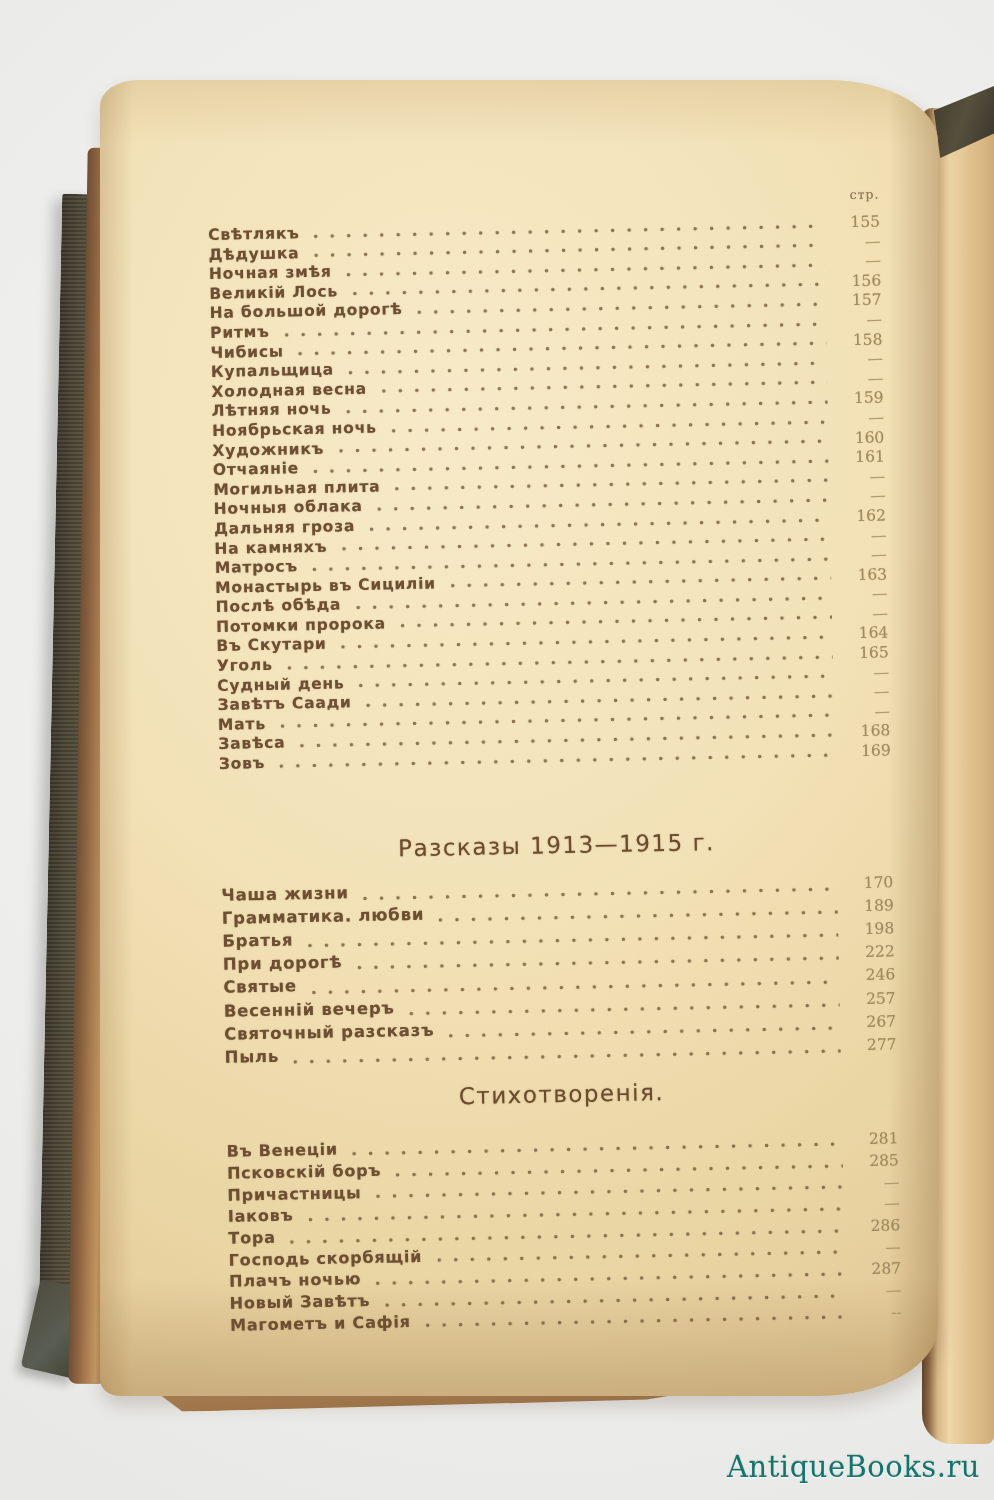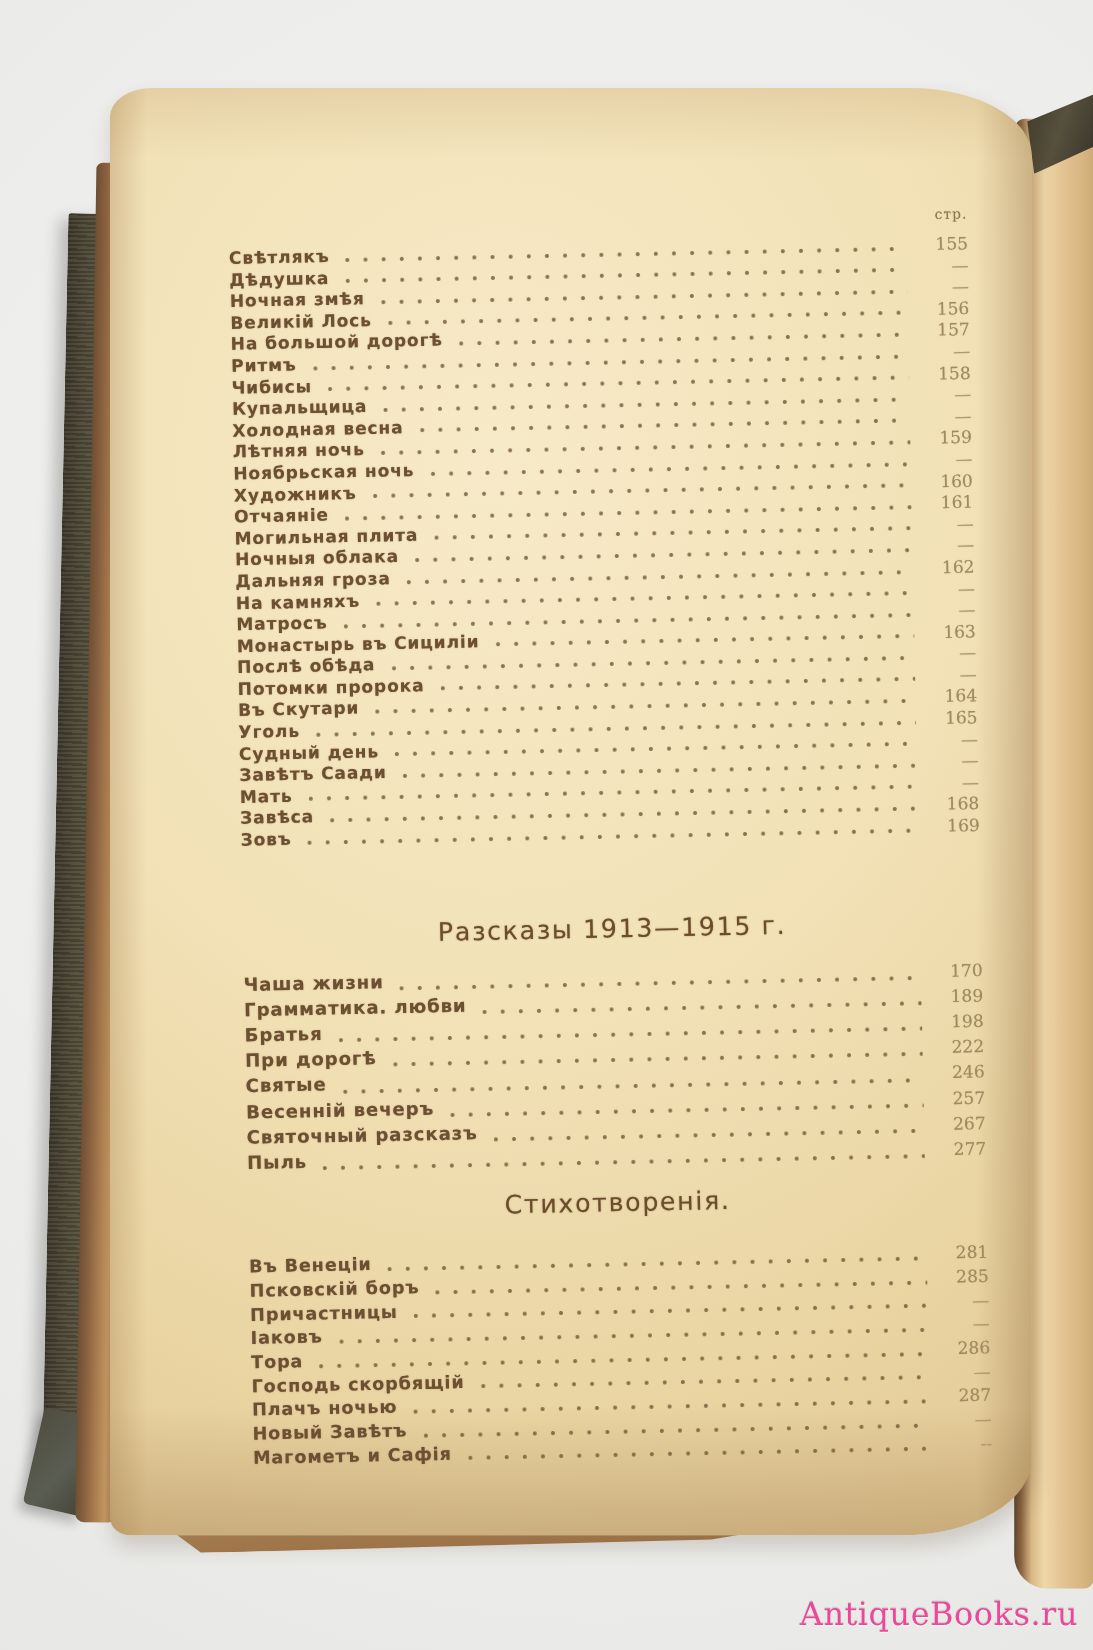--- a/index.html
+++ b/index.html
@@ -91,21 +91,21 @@
   }
   .pnum{
     min-width:46px;text-align:right;
     font-family:"DejaVu Serif", serif;font-weight:400;font-size:15.5px;color:#a08a5f;
     text-shadow:0 0 1px rgba(160,138,95,.55);
   }
   .pnum.dash{color:#b09a6e;}
   
   .watermark{
     position:absolute;right:14px;top:1450px;
-    font-family:"DejaVu Serif", serif;font-size:29px;color:#ec4899;letter-spacing:.5px;
+    font-family:"DejaVu Serif", serif;font-size:29px;color:#0f766e;letter-spacing:.5px;
     text-shadow:0 1px 1px rgba(255,255,255,.9), 0 -1px 1px rgba(90,80,70,.25);
   }
 </style>
 </head>
 <body>
 
 <div class="board-left"></div>
 <div class="board-tip"></div>
 <div class="edge-strips"></div>
 <div class="bottom-edge"></div>

